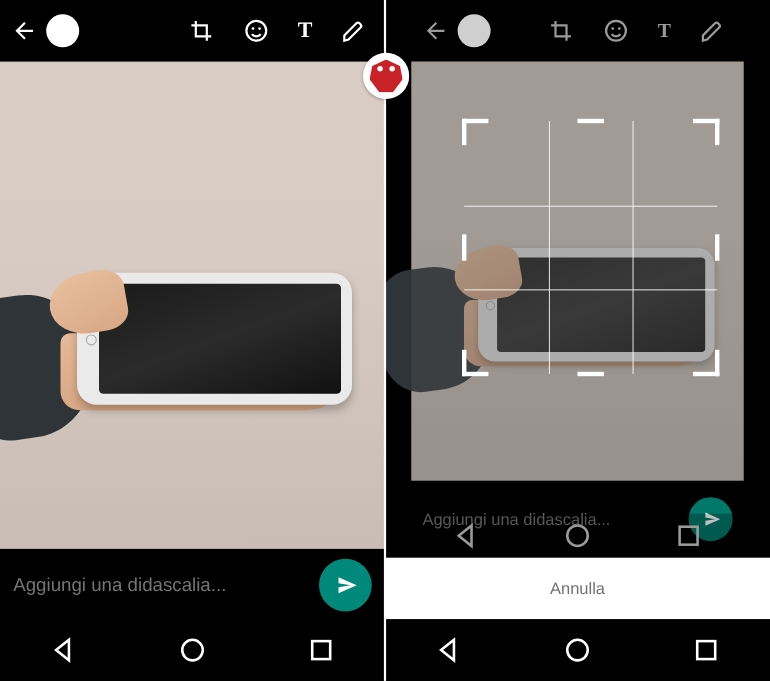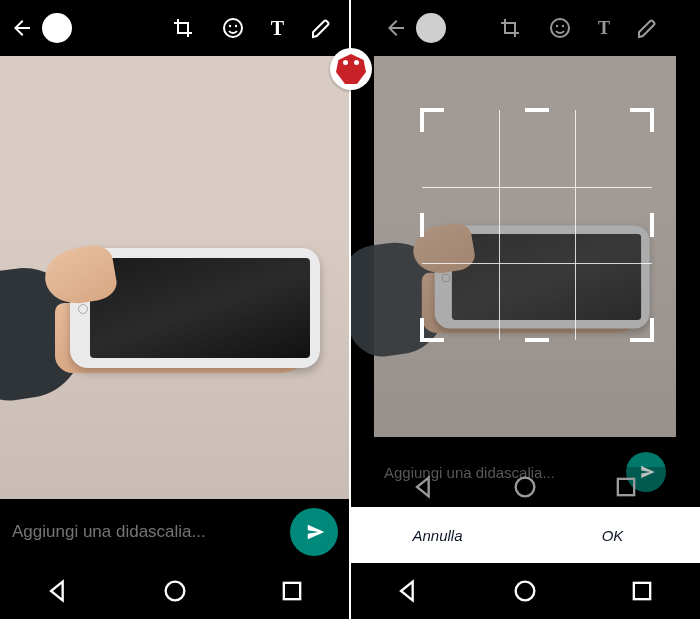--- a/index.html
+++ b/index.html
@@ -228,25 +228,24 @@
     bottom: 56px;
     height: 56px;
     background: #fff;
     display: flex;
     z-index: 30;
   }
   .confirm-btn {
     flex: 1;
     display: flex; align-items: center; justify-content: center;
     font-size: 15px;
-    color: #0f172a;
+    color: #737373;
     background: #fff;
     border: none;
     cursor: pointer;
-    font-style: italic;
   }
 
   
   .android-nav {
     position: absolute;
     bottom: 0; left: 0; right: 0;
     height: 56px;
     background: #000;
     display: flex;
     align-items: center;
@@ -460,21 +459,20 @@
     </span>
     <span class="nav-btn">
       <svg viewBox="0 0 24 24">
           <rect x="5" y="5" width="14" height="14"></rect>
         </svg>
     </span>
   </div>
 
   <div class="confirm-bar">
     <button class="confirm-btn">Annulla</button>
-    <button class="confirm-btn">OK</button>
   </div>
 
   <div class="android-nav">
     <span class="nav-btn">
       <svg viewBox="0 0 24 24">
           <path d="M16 4 L6 12 L16 20 Z" fill="none" stroke="#fff"></path>
         </svg>
     </span>
     <span class="nav-btn">
       <svg viewBox="0 0 24 24">

